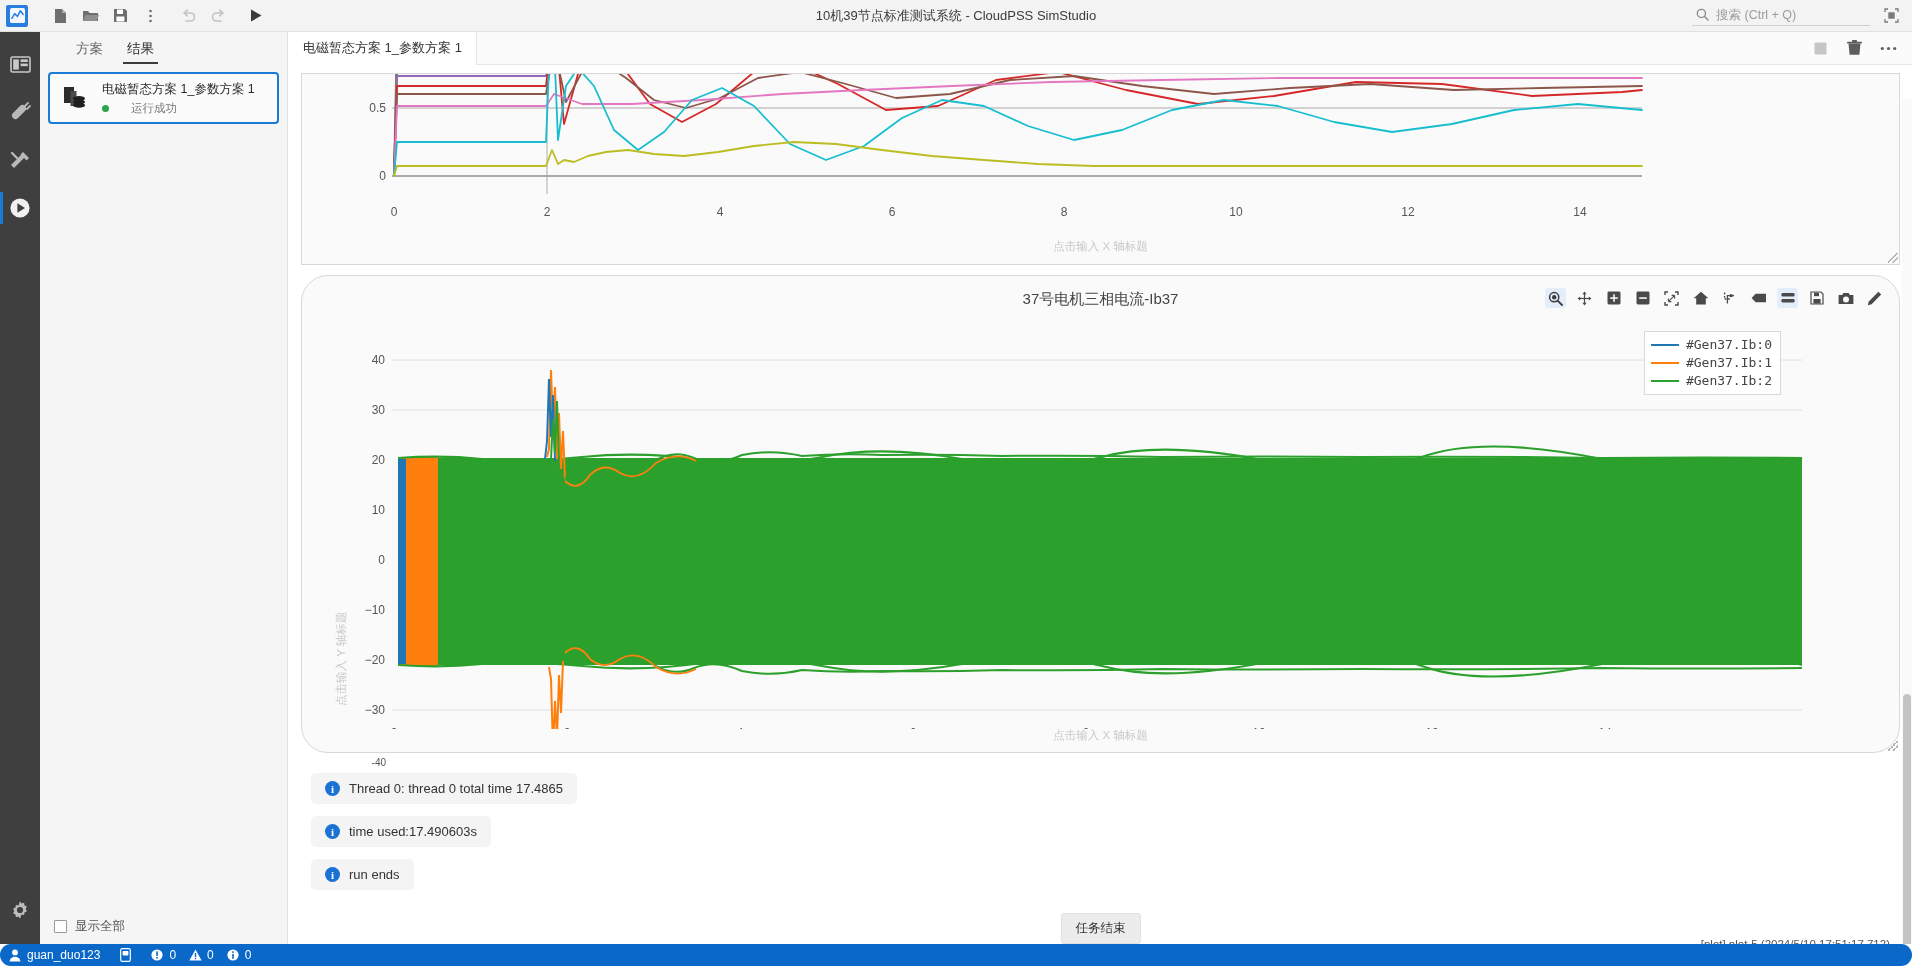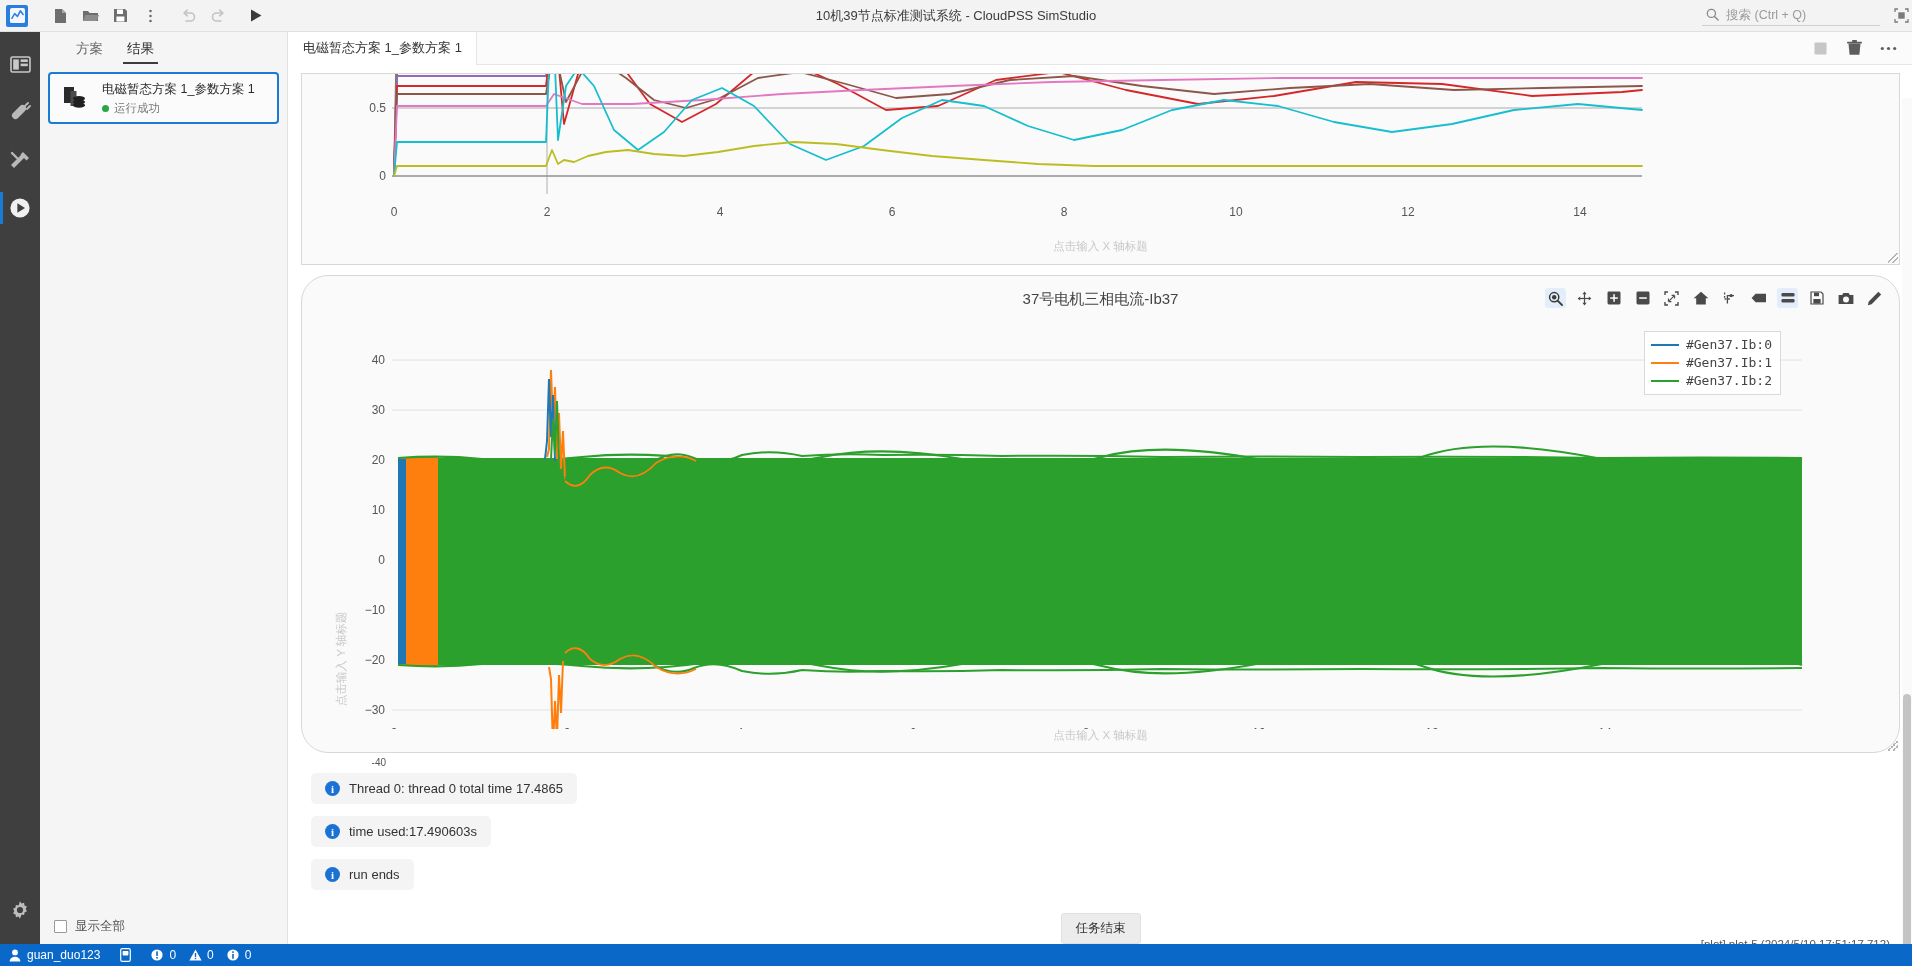--- a/index.html
+++ b/index.html
@@ -30,21 +30,21 @@
     border-radius: 3px; cursor: default;
   }
   .tb-btn svg { display: block; }
   .tb-sep { width: 6px; }
   .title-center {
     position: absolute; left: 0; width: 1912px; text-align: center;
     font-size: 13px; color: #3b3b3b; pointer-events: none;
   }
   .title-right {
     margin-left: auto; display: flex; align-items: center; gap: 10px;
-    position: relative; z-index: 2;
+    padding-right: 10px; position: relative; z-index: 2;
   }
   .search-box {
     display: flex; align-items: center; gap: 7px;
     border-bottom: 1px solid #cfcfcf; padding: 2px 4px 3px 4px; min-width: 170px;
   }
   .search-box input {
     border: none; outline: none; background: transparent; font-size: 12.5px;
     color: #555; font-family: inherit; width: 150px;
   }
   .search-box input::placeholder { color: #9b9b9b; }
@@ -84,21 +84,21 @@
   }
   .lp-body { flex: 1 1 auto; padding: 6px 8px 0 8px; }
   .result-card {
     display: flex; align-items: center; gap: 10px;
     height: 52px; border: 2px solid #1a7bd4; border-radius: 4px;
     background: #fbfbfb; padding: 0 8px;
   }
   .rc-icon { width: 34px; display: flex; align-items: center; justify-content: center; flex: none; }
   .rc-text { display: flex; flex-direction: column; gap: 3px; min-width: 0; }
   .rc-title { font-size: 12.5px; color: #2b2b2b; white-space: nowrap; }
-  .rc-status { font-size: 11.5px; color: #777; display: flex; align-items: center; gap: 5px; }
+  .rc-status { font-size: 11.5px; color: #777; display: flex; align-items: center; gap: 22px; }
   .dot-ok { width: 7px; height: 7px; border-radius: 50%; background: #2aa54a; display: inline-block; }
   .lp-footer {
     height: 36px; display: flex; align-items: center; gap: 8px; padding-left: 14px;
     font-size: 12.5px; color: #555;
   }
   .chk { width: 13px; height: 13px; border: 1px solid #9a9a9a; background: #fff; border-radius: 1px; }
 
   
   .main {
     position: absolute; top: 32px; left: 289px; width: 1623px; height: 912px;
@@ -199,21 +199,21 @@
   }
   .vscroll .thumb {
     position: absolute; right: 1px; width: 8px; border-radius: 4px; background: #c4c4c4;
     top: 596px; height: 280px;
   }
 
   
   .statusbar {
     position: absolute; left: 0; bottom: 0; width: 1912px; height: 22px;
     background: #0a68c8; color: #fff; display: flex; align-items: center;
-    font-size: 12px; padding-left: 8px; gap: 18px;
+    font-size: 12px; padding-left: 8px; gap: 18px; border-radius: 11px;
   }
   .sb-item { display: flex; align-items: center; gap: 5px; }
   .sb-ico { width: 14px; height: 14px; display:flex; align-items:center; justify-content:center; }
 
   svg { shape-rendering: geometricPrecision; }
 </style>
 </head>
 <body>
 
 <div class="titlebar">

